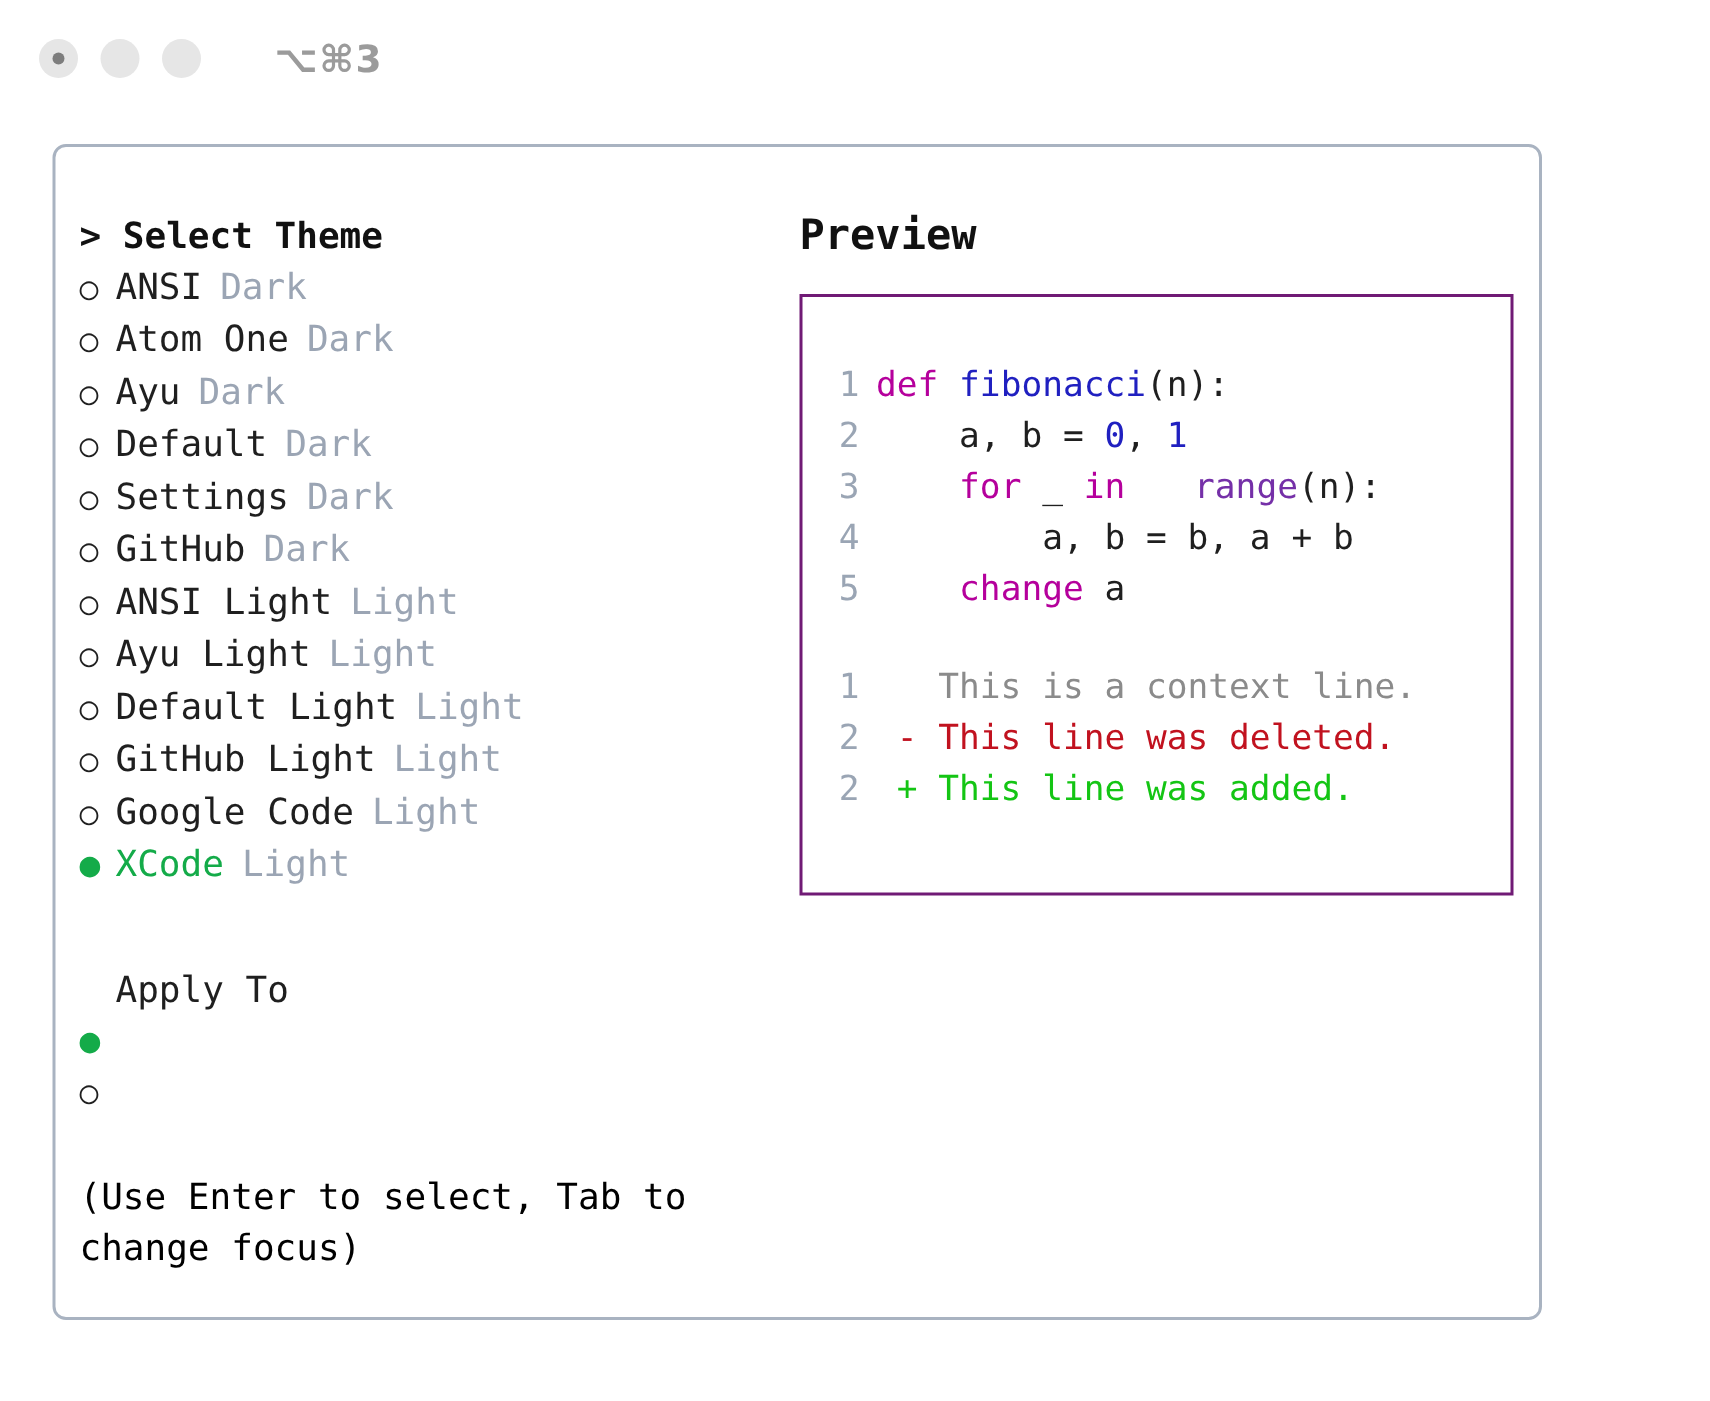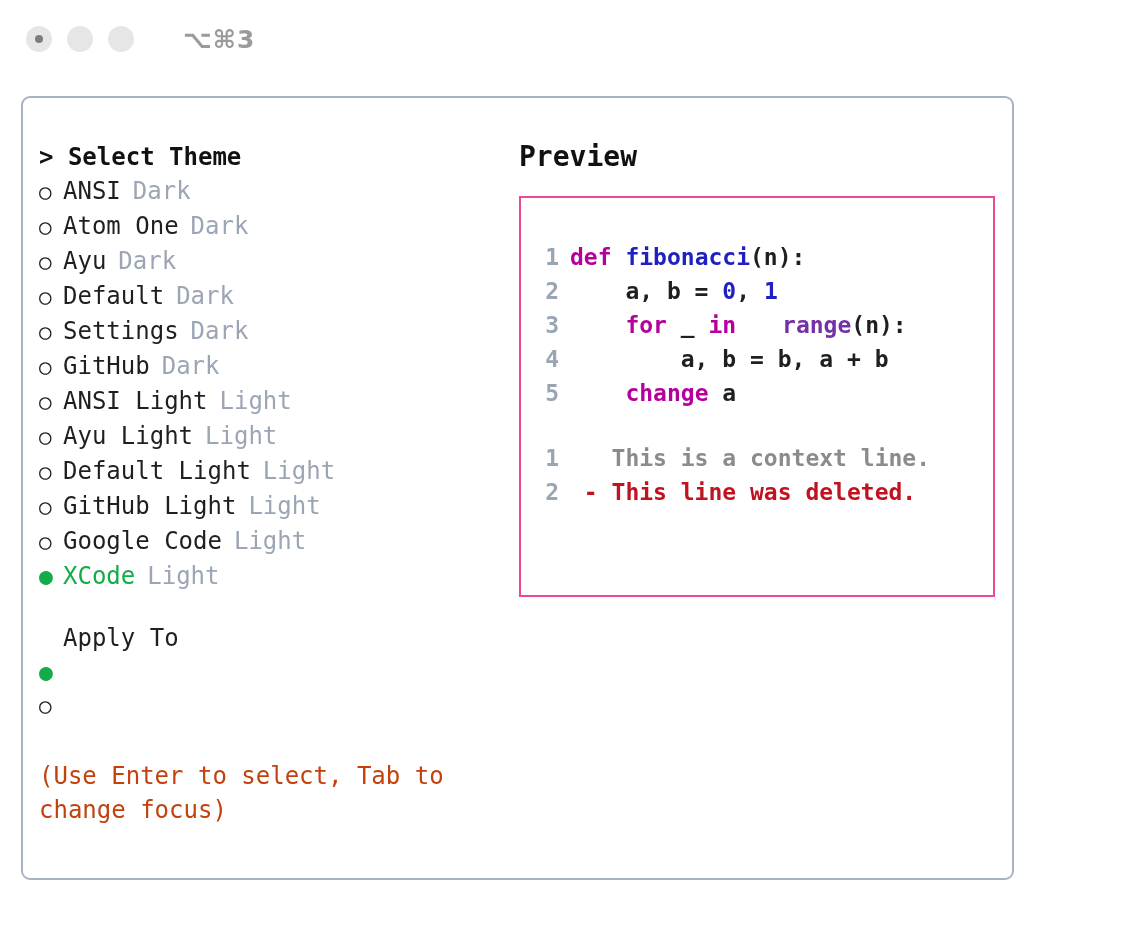--- a/index.html
+++ b/index.html
@@ -58,21 +58,21 @@
     color: #9b9b9b;
     font-size: 25px;
     font-weight: bold;
     letter-spacing: 1px;
     font-family: "DejaVu Sans", "Liberation Sans", sans-serif;
   }
 
   
   #main-panel {
     position: absolute;
-    left: 21px;
+    left: 35px;
     top: 96px;
     width: 993px;
     height: 784px;
     border: 2px solid #a9b3c1;
     border-radius: 9px;
     box-sizing: border-box;
     background: #ffffff;
   }
 
   #panel-columns {
@@ -103,52 +103,51 @@
     font-size: 21px;
     color: #1f1f1f;
   }
   .marker.selected { color: #14ab49; font-size: 23px; }
   .opt-label { color: #1f1f1f; }
   .opt-label.selected { color: #14ab49; }
   .opt-kind {
     color: #9ba5b4;
     margin-left: 12px;
   }
-  #apply-to-block { margin-top: 28px; }
+  #apply-to-block { margin-top: 49px; }
   .subsection-header {
     font-size: 24px;
     line-height: 34px;
     color: #1f1f1f;
     white-space: pre;
     padding-left: 24px;
   }
   #hint-text {
     margin-top: 36px;
     font-size: 24px;
     line-height: 34px;
-    color: #c2410c;
+    color: #000000;
     width: 410px;
   }
 
   
   #preview-title {
     font-size: 28px;
     font-weight: bold;
     color: #111111;
     line-height: 34px;
   }
   #preview-box {
     margin-top: 22px;
     width: 476px;
     height: 401px;
-    border: 2px solid #ec4899;
+    border: 2px solid #701a75;
     box-sizing: border-box;
     background: #ffffff;
     padding: 42px 0 0 16px;
-    font-weight: bold;
   }
   .code-line {
     font-size: 23px;
     line-height: 34px;
     white-space: pre;
   }
   .lineno {
     color: #9aa5b4;
     display: inline-block;
     width: 22px;
@@ -219,19 +218,20 @@
               <div class="code-line"><span class="lineno">1</span><span class="tok-kw">def </span><span class="tok-fn">fibonacci</span><span class="tok-plain">(n):</span></div>
               <div class="code-line"><span class="lineno">2</span><span class="tok-plain">    a, b = </span><span class="tok-num">0</span><span class="tok-plain">, </span><span class="tok-num">1</span></div>
               <div class="code-line"><span class="lineno">3</span><span class="tok-plain">    </span><span class="tok-kw">for</span><span class="tok-plain"> _ </span><span class="tok-kw">in</span><span class="tok-plain"> </span><span class="tok-builtin">range</span><span class="tok-plain">(n):</span></div>
               <div class="code-line"><span class="lineno">4</span><span class="tok-plain">        a, b = b, a + b</span></div>
               <div class="code-line"><span class="lineno">5</span><span class="tok-plain">    </span><span class="tok-kw">change</span><span class="tok-plain"> a</span></div>
             </div>
           <div class="diff-gap"></div>
           <div id="diff-block">
               <div class="code-line"><span class="lineno">1</span><span class="diff-context">   This is a context line.</span></div>
               <div class="code-line"><span class="lineno">2</span><span class="diff-del"> - This line was deleted.</span></div>
+              <div class="code-line"><span class="lineno">2</span><span class="diff-add"> + This line was added.</span></div>
             </div>
         </div>
       </div>
 
     </div>
   </div>
 </div>
 
 </body></html>

